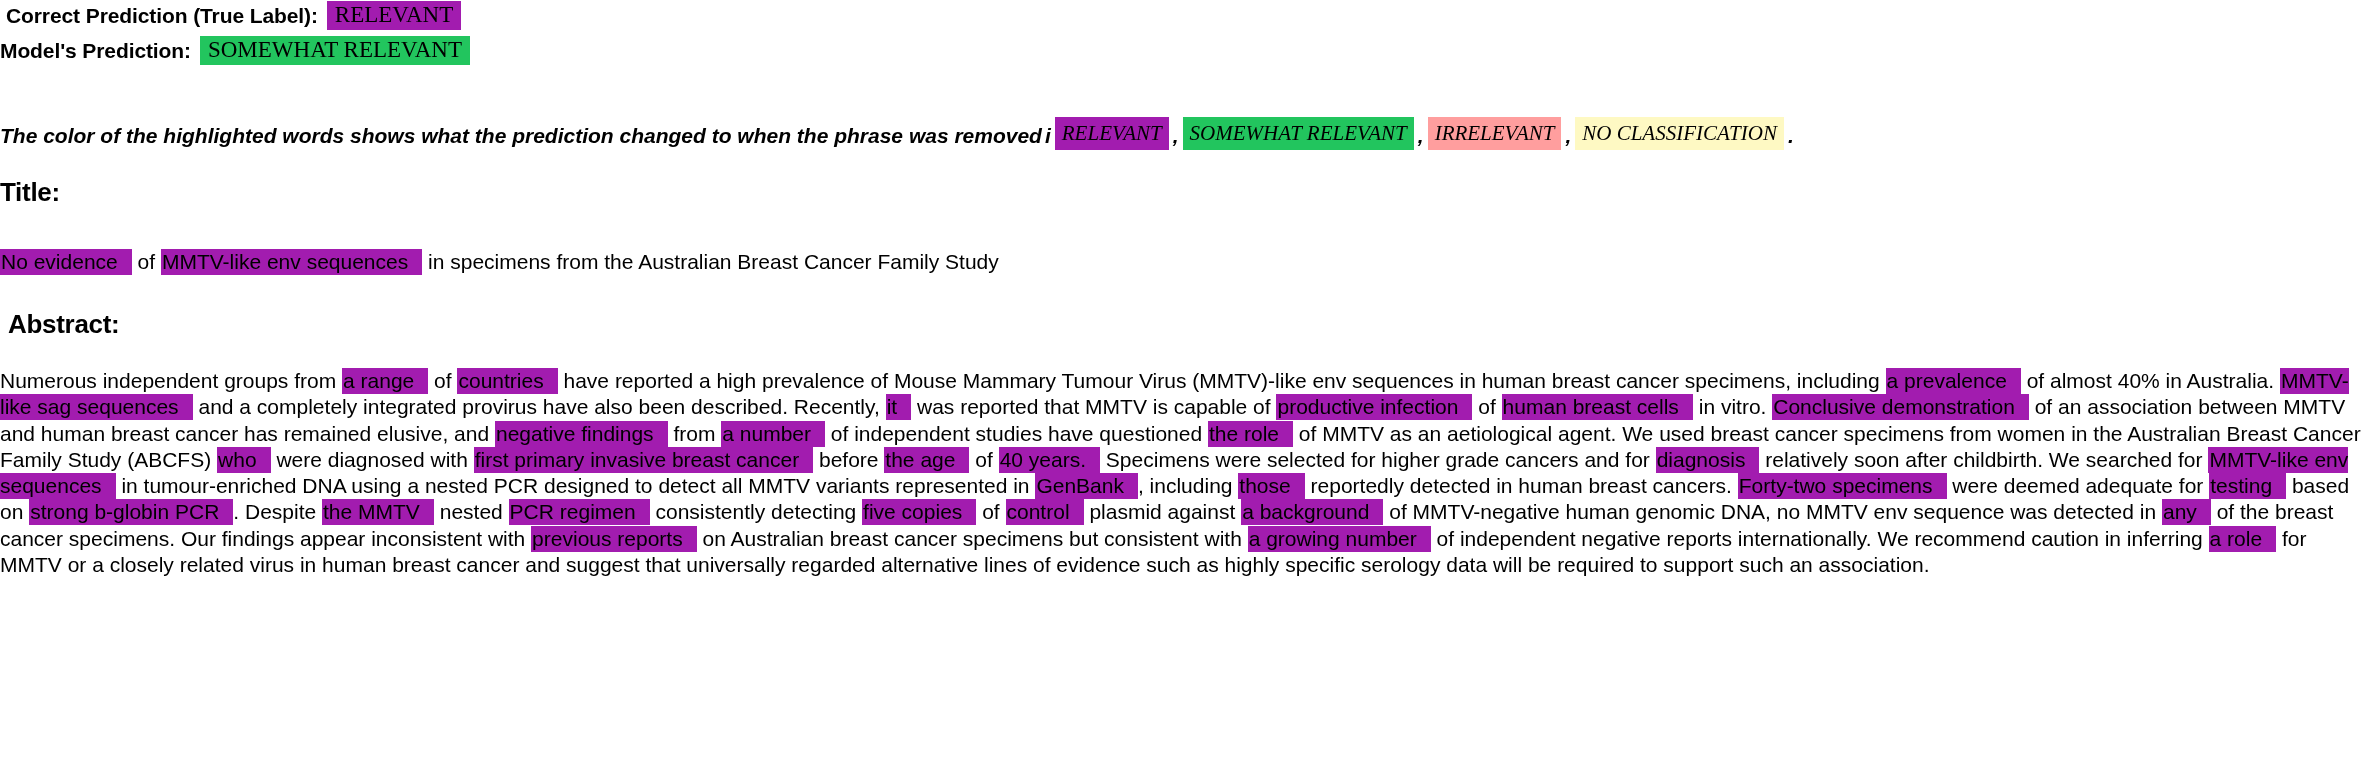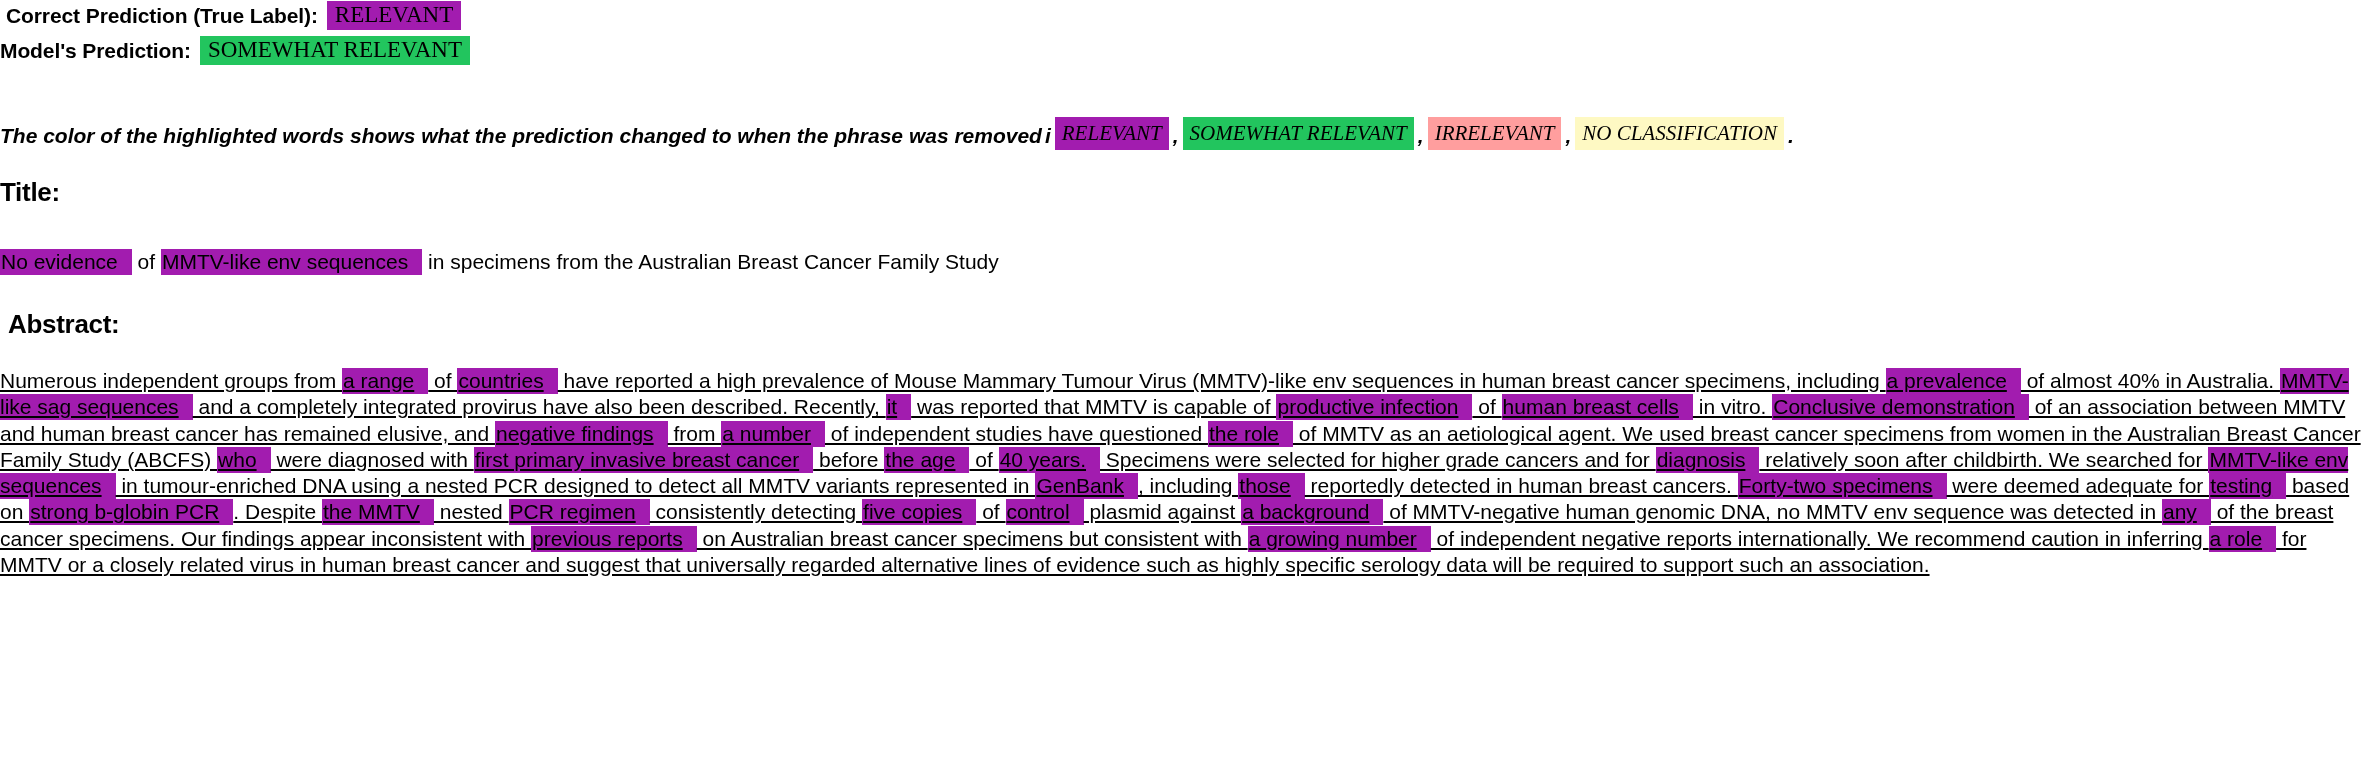--- a/index.html
+++ b/index.html
@@ -107,21 +107,20 @@
   }
   #abstract-text {
     position: absolute;
     left: 0px;
     top: 368px;
     width: 2369px;
     font-size: 21px;
     line-height: 26.3px;
     text-align: left;
     white-space: normal;
-    text-decoration: underline;
   }
 
   
   .hl {
     padding: 1px 14px 2px 1px;
     border-radius: 0;
   }
   .hl-green  { background: #a21caf; }
   .hl-orange { background: #22c55e; }
   .hl-red    { background: #FF9E9E; }

